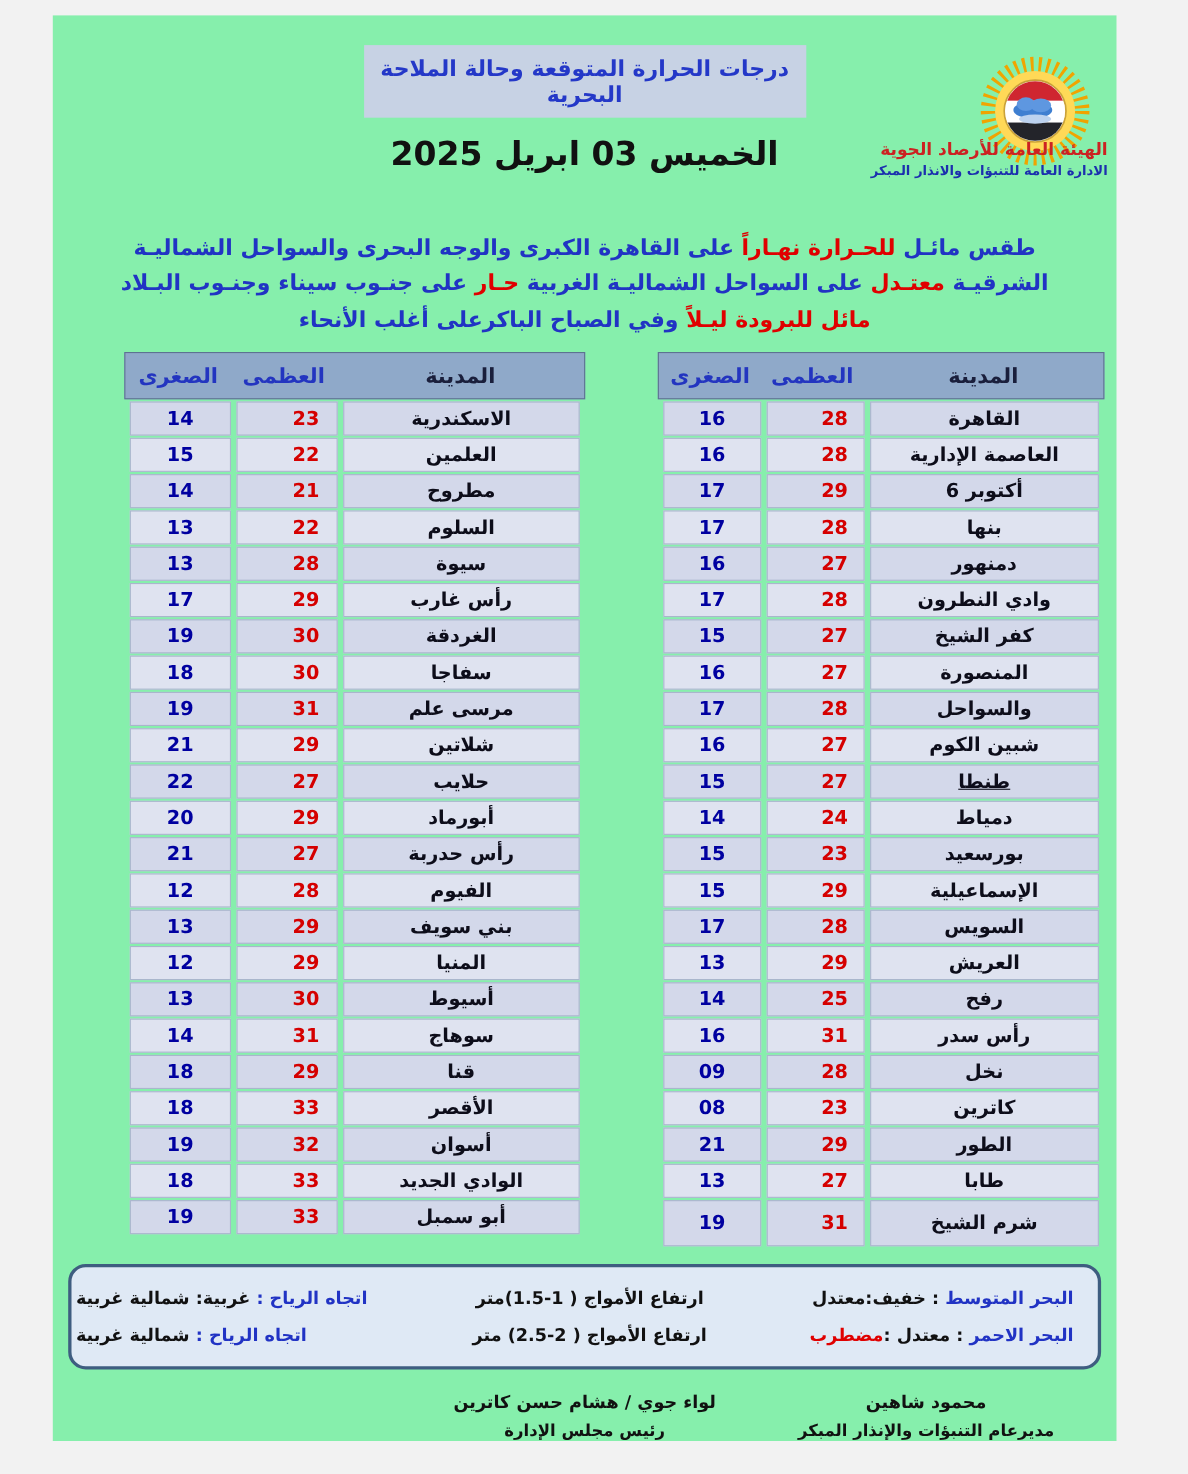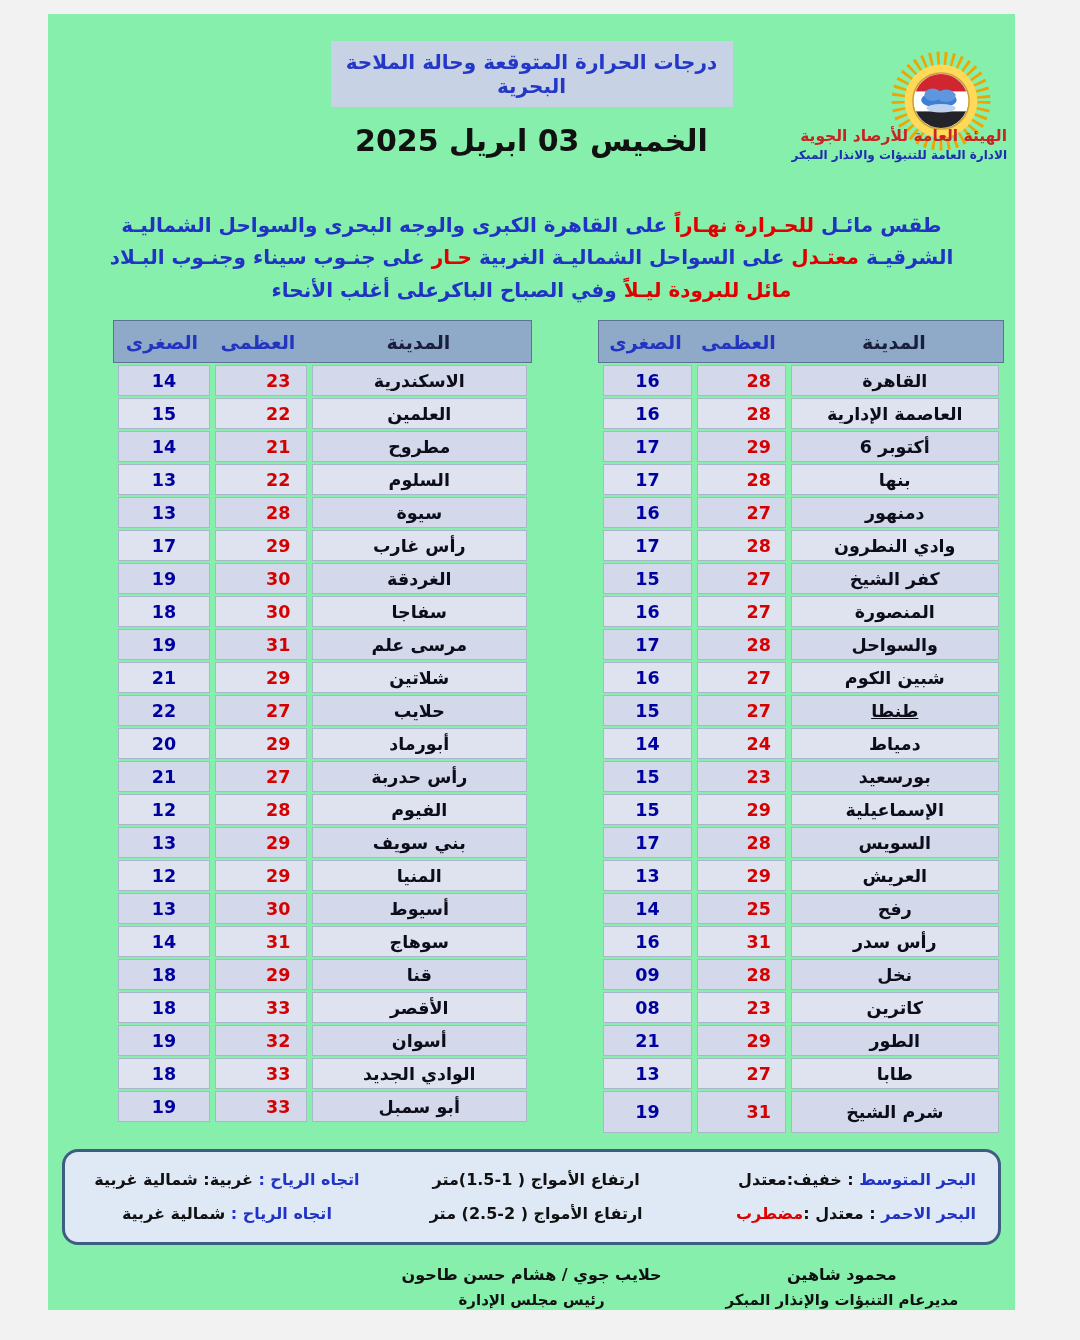--- a/index.html
+++ b/index.html
@@ -72,21 +72,21 @@
   
   .marine-box {
     margin: 14px 14px 0 14px;
     border: 3px solid #3e5d80; border-radius: 16px;
     padding: 10px 4px 12px 4px;
     background: #dfe9f5;
   }
   .marine-row { display: flex; align-items: center; height: 34px; font-weight: bold; font-size: 16px; }
   .m-sea   { width: 34%; text-align: right; padding-right: 18px; }
   .m-waves { width: 31%; text-align: center; color: #111; }
-  .m-wind  { width: 35%; text-align: center; padding-right: 8px; }
+  .m-wind  { width: 35%; text-align: left; padding-right: 8px; }
   .m-label { color: #2133c4; }
   .m-black { color: #111; }
   .m-red   { color: #e00000; }
   
   .signs { display: flex; margin-top: 16px; padding: 0 18px; }
   .sign-col { width: 33.33%; text-align: center; line-height: 1.7; }
   .sign-name  { color: #111; font-weight: bold; font-size: 16px; }
   .sign-title { color: #111; font-weight: bold; font-size: 15px; }
 </style>
 </head>
@@ -456,18 +456,18 @@
 
   <div class="signs">
 
       <div class="sign-col">
         <div class="sign-name">محمود شاهين</div>
         <div class="sign-title">مديرعام التنبؤات والإنذار المبكر</div>
       </div>
 
 
       <div class="sign-col">
-        <div class="sign-name">حلايب جوي / هشام حسن طاحون</div>
+        <div class="sign-name">لواء جوي / هشام حسن كاترين</div>
         <div class="sign-title">رئيس مجلس الإدارة</div>
       </div>
     </div>
 
 </div>
 
 </body></html>

